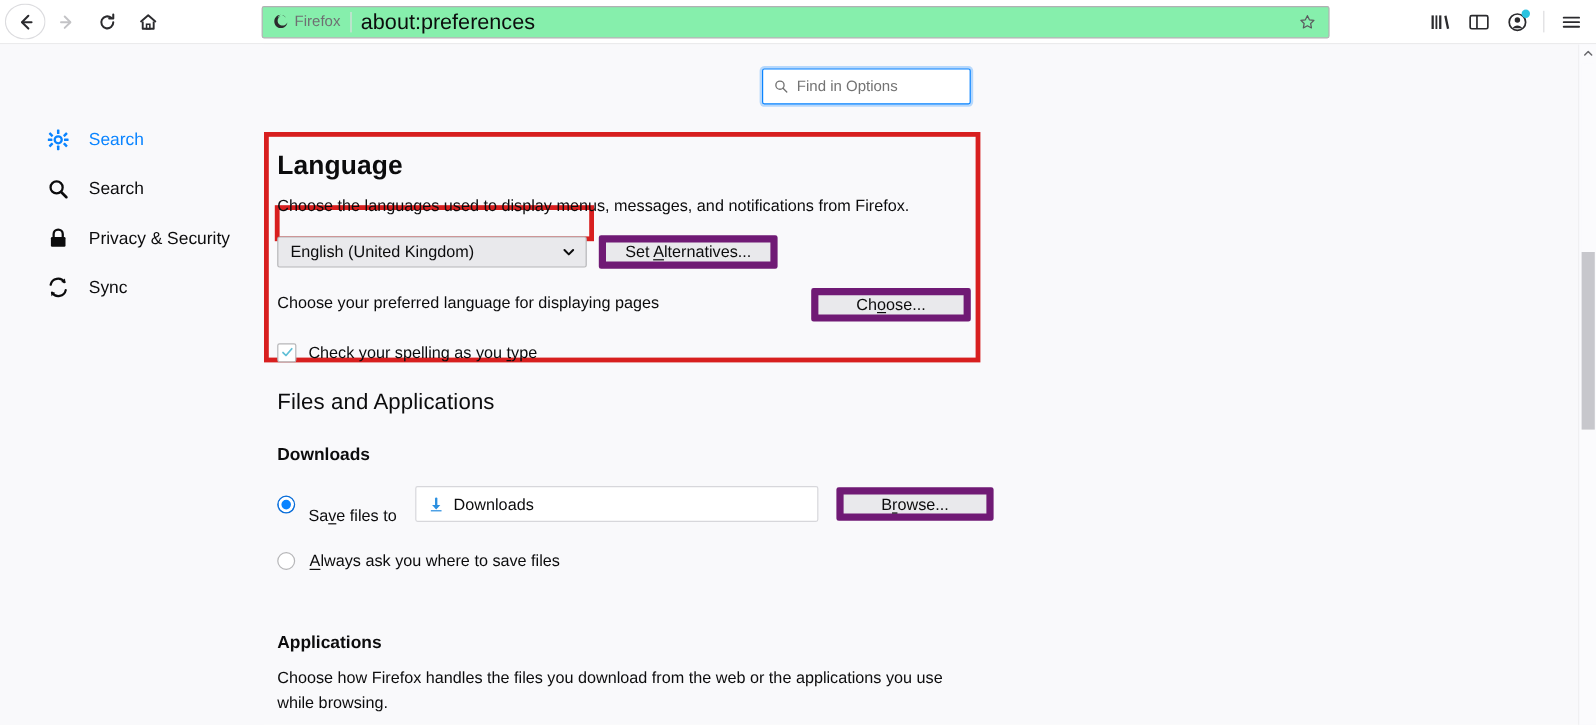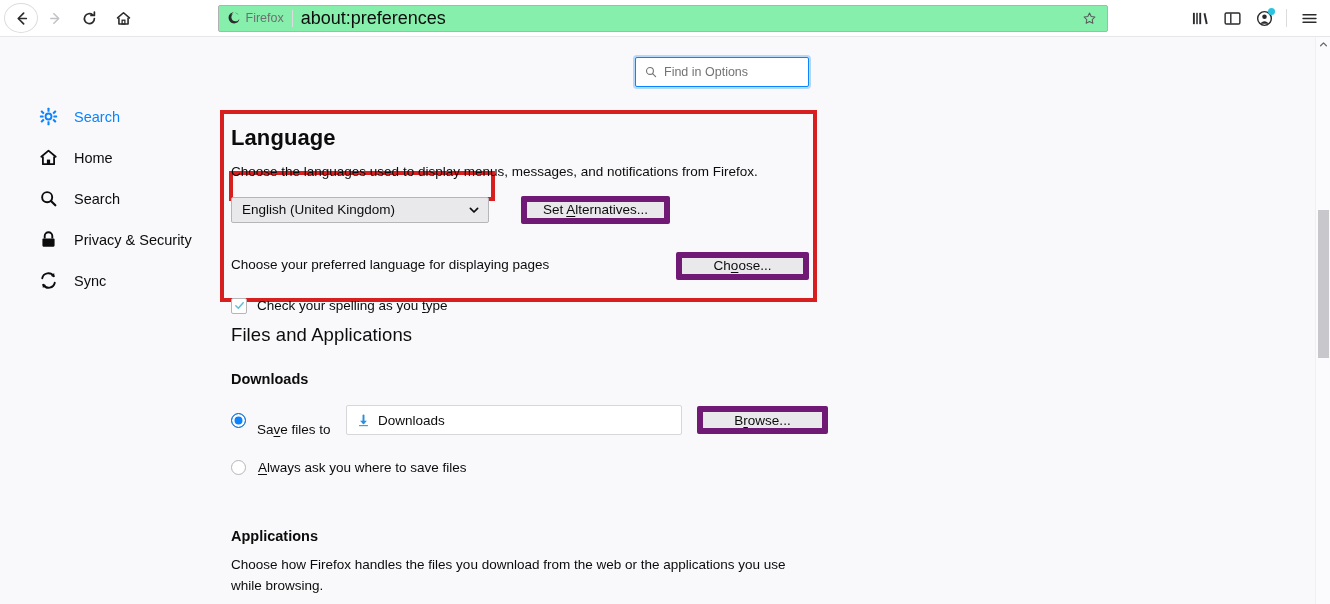--- a/index.html
+++ b/index.html
@@ -280,30 +280,20 @@
               <rect x="2.6" y="3.5" width="2.2" height="4" rx="0.5" transform="rotate(-45 3.7 5.5)"></rect>
               <rect x="15.2" y="12.5" width="2.2" height="4" rx="0.5" transform="rotate(-45 16.3 14.5)"></rect>
               <rect x="15.2" y="3.5" width="2.2" height="4" rx="0.5" transform="rotate(45 16.3 5.5)"></rect>
               <rect x="2.6" y="12.5" width="2.2" height="4" rx="0.5" transform="rotate(45 3.7 14.5)"></rect>
             </g>
           </svg>
         </span>
         <span>Search</span>
       </div>
 
-      <div class="side-item">
-        <span class="side-icon">
-          <svg width="19" height="19" viewBox="0 0 20 20">
-            <path d="M2.4 9.2 L10 2.8 L17.6 9.2" fill="none" stroke="#0c0c0d" stroke-width="1.9" stroke-linejoin="round" stroke-linecap="round"></path>
-            <path d="M4.1 9 L4.1 17 L15.9 17 L15.9 9" fill="none" stroke="#0c0c0d" stroke-width="1.9" stroke-linejoin="round"></path>
-            <rect x="8.3" y="12.2" width="3.4" height="4.8" fill="#0c0c0d"></rect>
-          </svg>
-        </span>
-        <span>Home</span>
-      </div>
 
       <div class="side-item">
         <span class="side-icon">
           <svg width="19" height="19" viewBox="0 0 20 20">
             <circle cx="8.6" cy="8.6" r="5.3" fill="none" stroke="#0c0c0d" stroke-width="2"></circle>
             <line x1="12.6" y1="12.6" x2="17.2" y2="17.2" stroke="#0c0c0d" stroke-width="2.3" stroke-linecap="round"></line>
           </svg>
         </span>
         <span>Search</span>
       </div>
@@ -347,33 +337,33 @@
 
     <div class="annot" id="annot-language"></div>
 
     <div class="annot" id="annot-dropdown"></div>
 
     <div class="sec" style="top: 88px;">
       <div class="sec-h1">Language</div>
 
       <div class="sec-p" style="margin-top: 11px;">Choose the languages used to display menus, messages, and notifications from Firefox.</div>
 
-      <div class="row" style="margin-top: 13px; gap: 32px;">
+      <div class="row" style="margin-top: 13px; gap: 10px;">
         <div class="dropdown">
           <span>English (United Kingdom)</span>
           <svg width="12" height="12" viewBox="0 0 12 12">
             <path d="M2.4 4.4 L6 8 L9.6 4.4" fill="none" stroke="#0c0c0d" stroke-width="1.7" stroke-linecap="round" stroke-linejoin="round"></path>
           </svg>
         </div>
         <div class="btn">
           <span>Set <u>A</u>lternatives...</span>
         </div>
       </div>
 
-      <div class="row" style="margin-top: 28px; width: 578px; justify-content: space-between; text-align: right;">
+      <div class="row" style="margin-top: 16px; width: 578px; justify-content: space-between; text-align: right;">
         <span class="sec-p">Choose your preferred language for displaying pages</span>
         <div class="btn" style="width: 133px;">
           <span>Ch<u>o</u>ose...</span>
         </div>
       </div>
 
       <div class="row" style="margin-top: 16px; gap: 10px;">
         <span class="checkbox">
           <svg width="11" height="11" viewBox="0 0 12 12">
             <path d="M2 6.3 L4.7 9 L10 2.9" fill="none" stroke="#5fbfd6" stroke-width="1.6" stroke-linecap="round" stroke-linejoin="round"></path>

